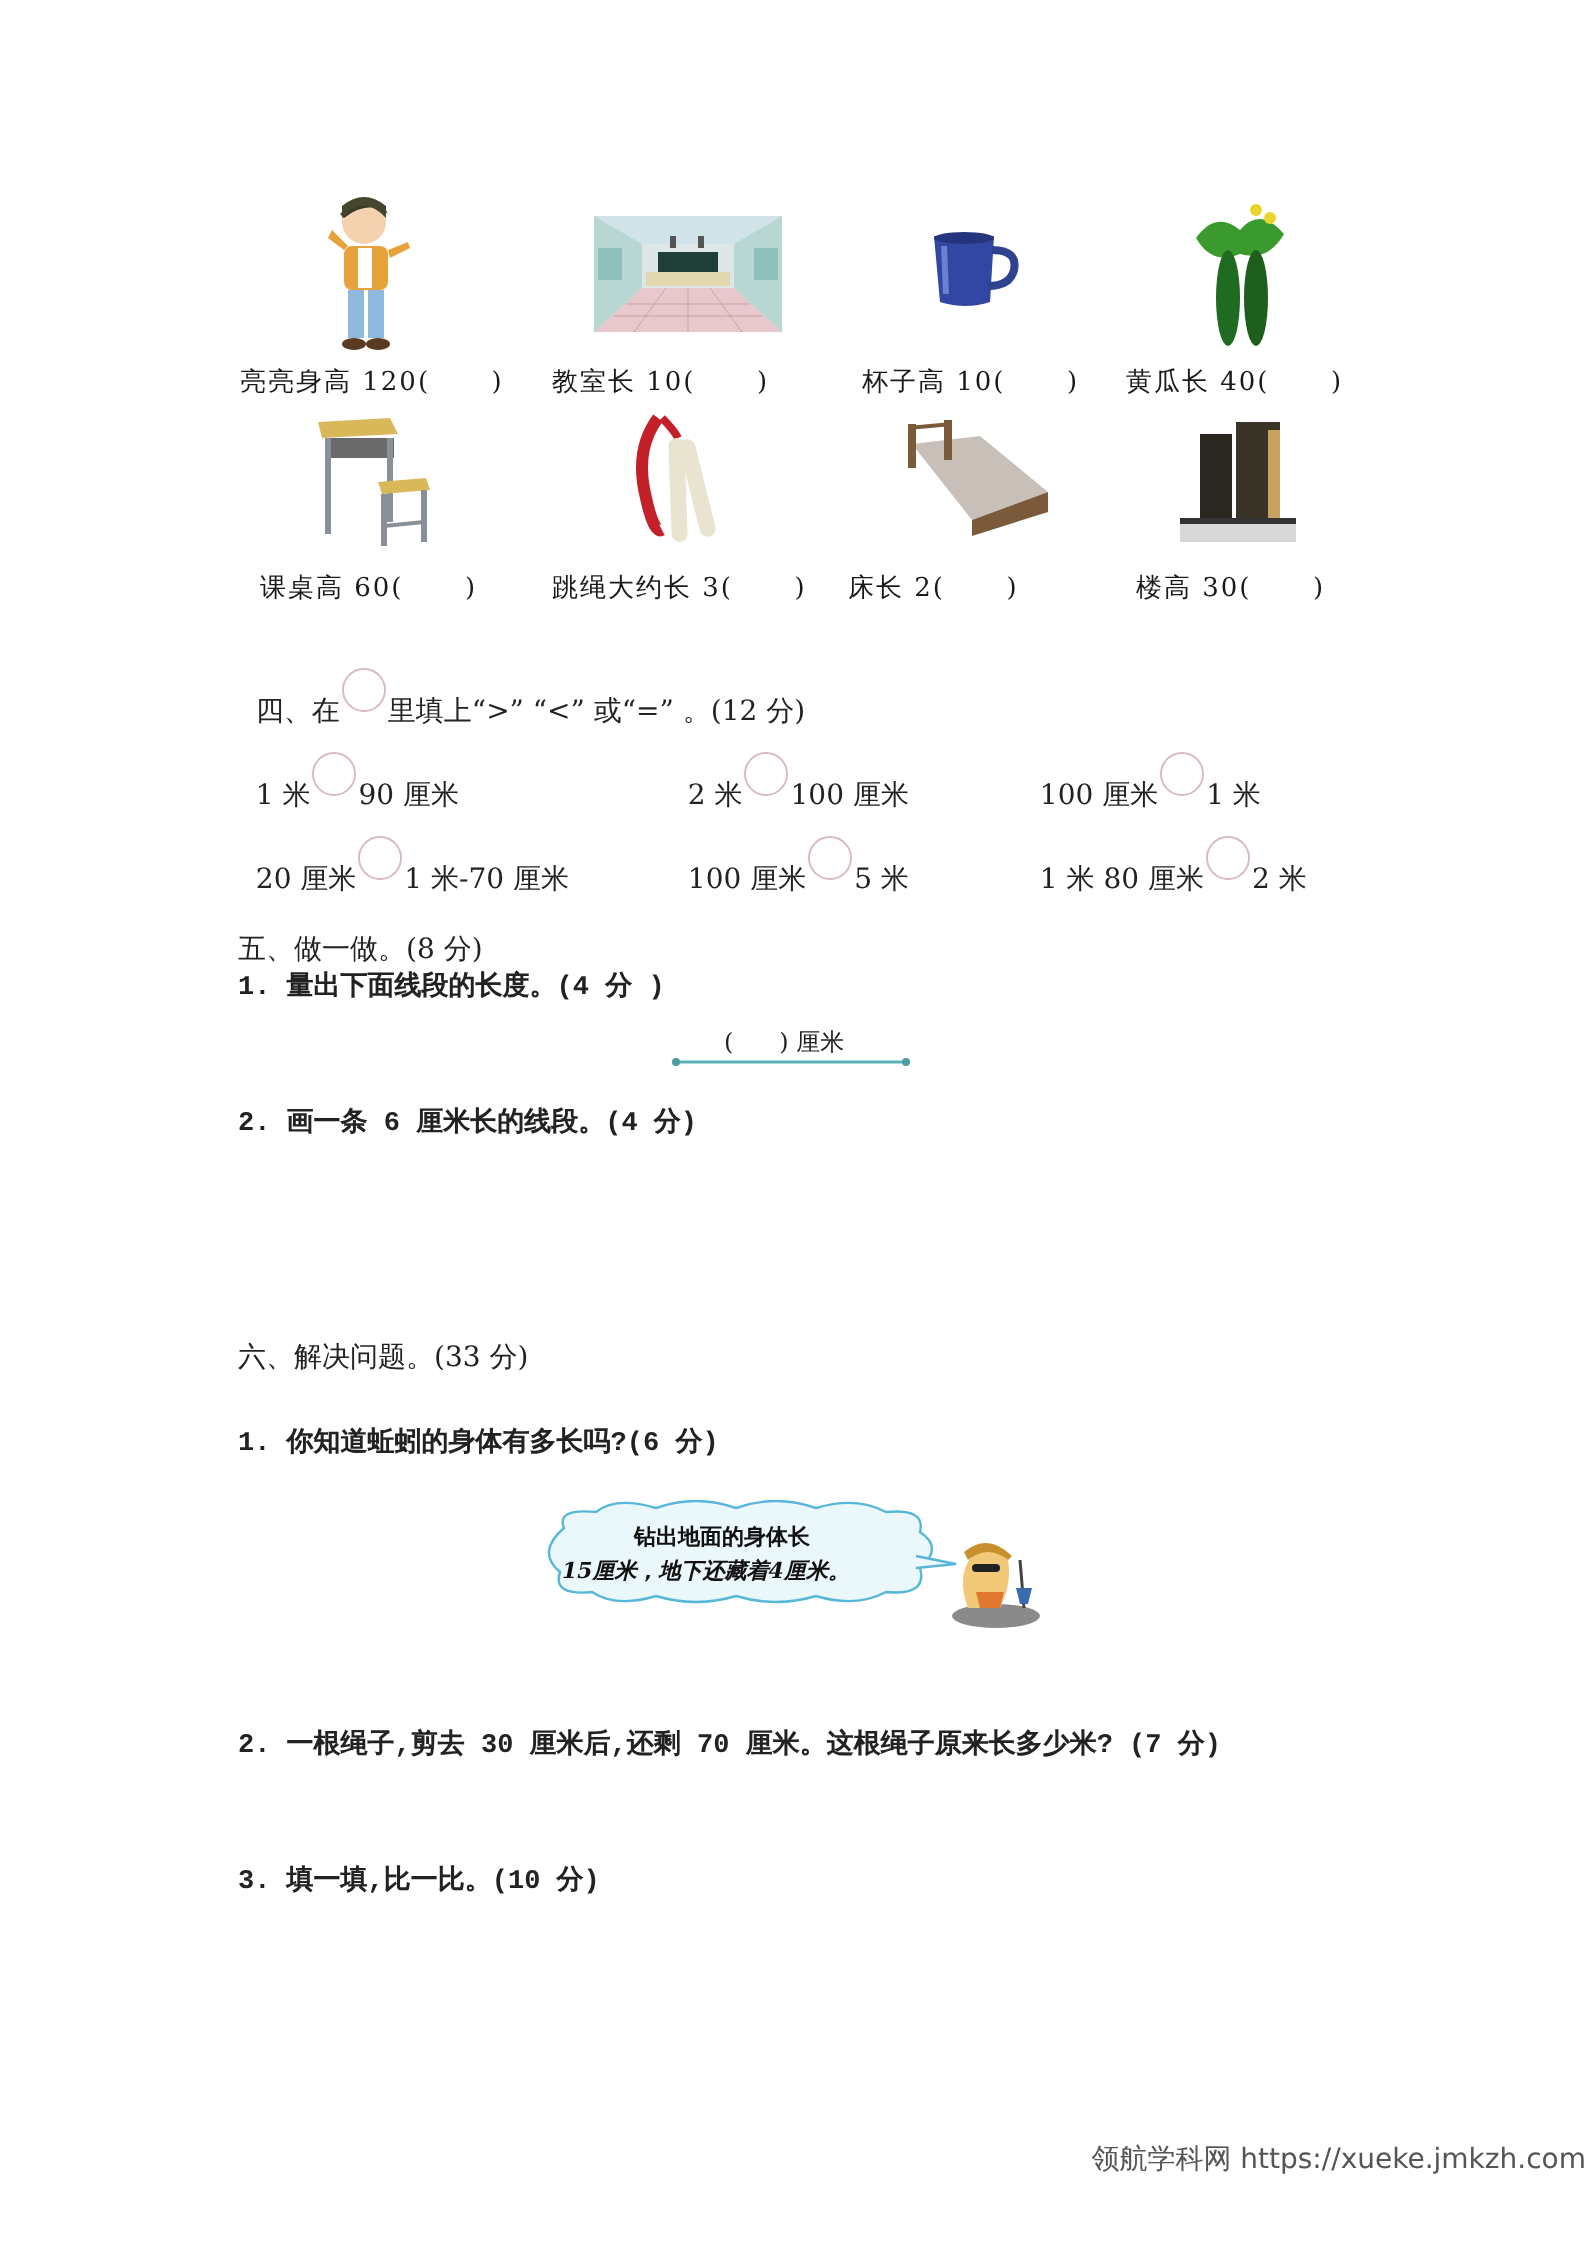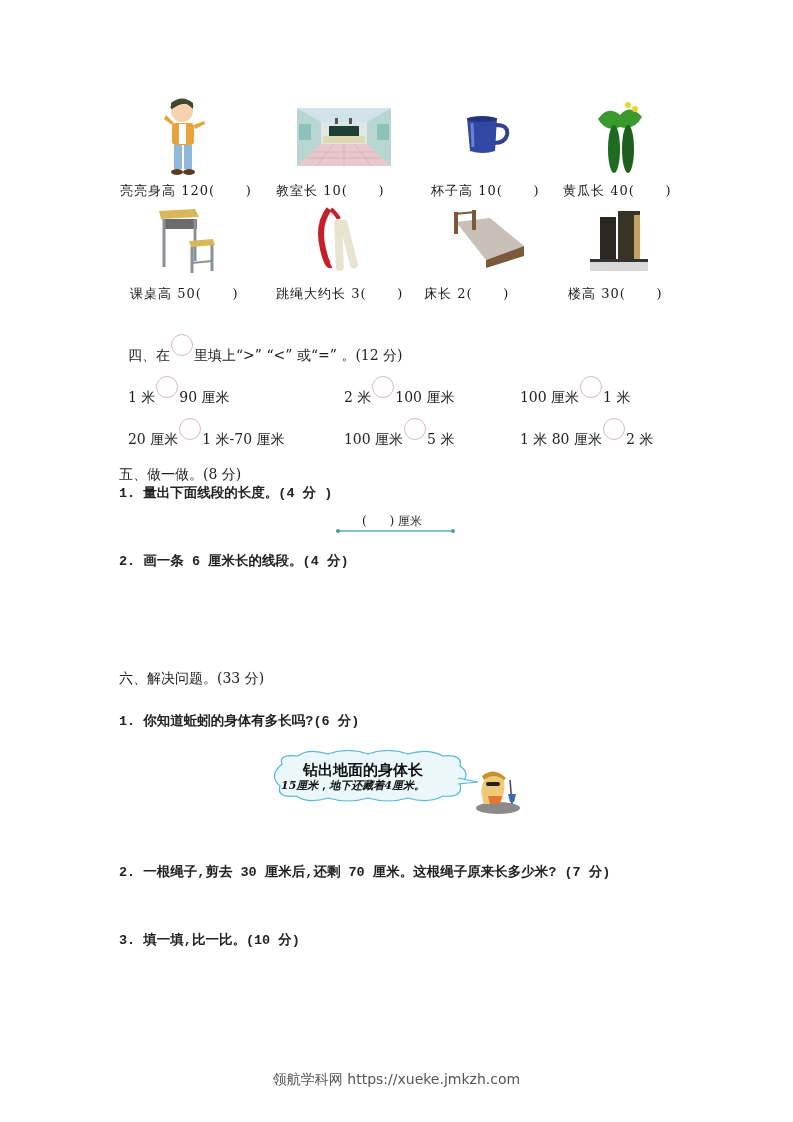--- a/index.html
+++ b/index.html
@@ -6,21 +6,21 @@
   body { width: 793px; height: 1122px; position: relative; overflow: hidden;
          font-family: "DejaVu Serif", "Liberation Serif", serif; color: #222; }
   .abs { position: absolute; }
   .pic { position: absolute; }
   .cap { position: absolute; font-size: 13px; letter-spacing: 1px; white-space: pre; color: #1a1a1a; }
   .line { position: absolute; font-size: 14px; white-space: pre; color: #222; }
   .bold { font-family: Liberation Mono, monospace; font-weight: bold; font-size: 13.5px; }
   .circle { display: inline-block; width: 20px; height: 20px; border: 1px solid #d9b8c8; border-radius: 50%;
             vertical-align: 4px; margin: 0 1px; background: #fff; }
   .cmp { position: absolute; font-size: 14px; white-space: pre; }
-  .footer { position: absolute; left: 0; right: 0; top: 1071px; text-align: center;
+  .footer { position: absolute; left: 0; right: 0; top: 1071px; text-align: right;
             font-family: "DejaVu Sans", "Liberation Sans", sans-serif; font-size: 14px; color: #555; }
 </style>
 </head>
 <body>
 
 <svg class="pic" style="left:160px;top:97px" width="50" height="80" viewBox="0 0 50 80">
   <circle cx="22" cy="14" r="11" fill="#f4d2b0"></circle>
   <path d="M10 10 Q22 -2 34 10 L33 8 Q22 4 12 12Z" fill="#3b3b2a"></path>
   <path d="M11 12 Q22 0 33 12 L33 6 Q22 -3 11 6Z" fill="#44462e"></path>
   <rect x="12" y="26" width="22" height="22" rx="4" fill="#e8a23c"></rect>
@@ -95,21 +95,21 @@
   <line x1="4" y1="4" x2="26" y2="2" stroke="#7a5a3a" stroke-width="2"></line>
 </svg>
 <svg class="pic" style="left:590px;top:207px" width="60" height="66" viewBox="0 0 60 66">
   <rect x="10" y="10" width="16" height="50" fill="#2a2620"></rect>
   <rect x="28" y="4" width="22" height="56" fill="#3a3428"></rect>
   <rect x="44" y="8" width="6" height="52" fill="#c8a060"></rect>
   <rect x="0" y="54" width="58" height="10" fill="#d8d8d8"></rect>
   <rect x="0" y="52" width="58" height="3" fill="#333"></rect>
 </svg>
 
-<div class="cap" style="left:130px;top:285px">课桌高 50(      )</div>
+<div class="cap" style="left:130px;top:285px">课桌高 60(      )</div>
 <div class="cap" style="left:276px;top:285px">跳绳大约长 3(      )</div>
 <div class="cap" style="left:424px;top:285px">床长 2(      )</div>
 <div class="cap" style="left:568px;top:285px">楼高 30(      )</div>
 
 <div class="line" style="left:119px;top:318px">
   <span>四、在</span><span class="circle"></span><span>里填上“&gt;” “&lt;” 或“=” 。(12 分)</span>
 </div>
 
 <div class="cmp" style="left:119px;top:360px">
   <span>1 米</span><span class="circle"></span><span>90 厘米</span>
@@ -140,21 +140,21 @@
 </svg>
 <div class="line bold" style="left:119px;top:552px">2. 画一条 6 厘米长的线段。(4 分)</div>
 
 <div class="line" style="left:119px;top:670px">六、解决问题。(33 分)</div>
 <div class="line bold" style="left:119px;top:712px">1. 你知道蚯蚓的身体有多长吗?(6 分)</div>
 
 <svg class="abs" style="left:268px;top:750px" width="212" height="54" viewBox="0 0 212 54">
   <path d="M14 14 Q10 4 30 6 Q40 -2 60 4 Q80 -3 100 4 Q120 -3 140 4 Q160 -2 175 6 Q195 4 192 16 Q204 24 192 34 Q196 48 175 46 Q160 54 140 48 Q120 54 100 48 Q80 54 60 48 Q40 54 28 46 Q8 48 12 36 Q0 26 14 14Z" fill="#eaf8fc" stroke="#58b6d8" stroke-width="1.2"></path>
   <path d="M190 28 L210 32 L190 34" fill="#eaf8fc" stroke="#58b6d8" stroke-width="1.2"></path>
 </svg>
-<div class="abs" style="left:303px;top:761px;font-size:15px;font-weight:bold;white-space:pre;color:#111;font-family:Liberation Serif, serif;">钻出地面的身体长</div>
+<div class="abs" style="left:317px;top:761px;font-size:11px;font-weight:bold;white-space:pre;color:#111;font-family:Liberation Serif, serif;">钻出地面的身体长</div>
 <div class="abs" style="left:281px;top:778px;font-size:11px;font-weight:bold;white-space:pre;color:#111;font-style:italic;">15厘米，地下还藏着4厘米。</div>
 
 <svg class="abs" style="left:468px;top:770px" width="55" height="45" viewBox="0 0 55 45">
   <ellipse cx="30" cy="38" rx="22" ry="6" fill="#8a8a8a"></ellipse>
   <path d="M16 34 Q10 18 18 8 Q28 0 36 10 Q38 22 32 34Z" fill="#f0c878"></path>
   <path d="M14 6 Q26 -4 38 8 L36 10 Q26 2 16 10Z" fill="#c8902c"></path>
   <rect x="18" y="12" width="14" height="4" rx="2" fill="#222"></rect>
   <path d="M20 26 L34 26 L32 34 L22 34Z" fill="#e07830"></path>
   <line x1="42" y1="10" x2="44" y2="34" stroke="#444" stroke-width="1.5"></line>
   <path d="M40 24 L48 24 L46 32 L42 32Z" fill="#3a6ab0"></path>

